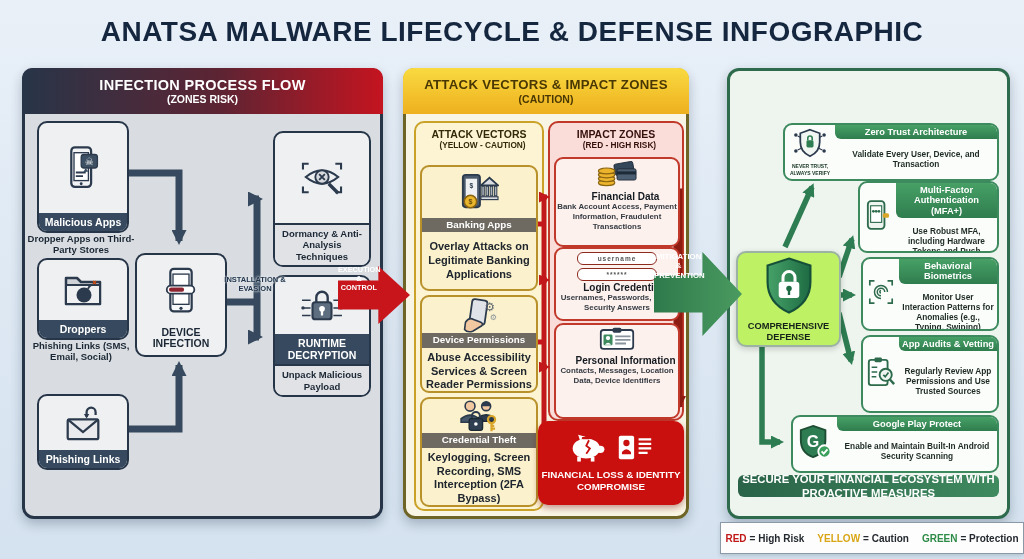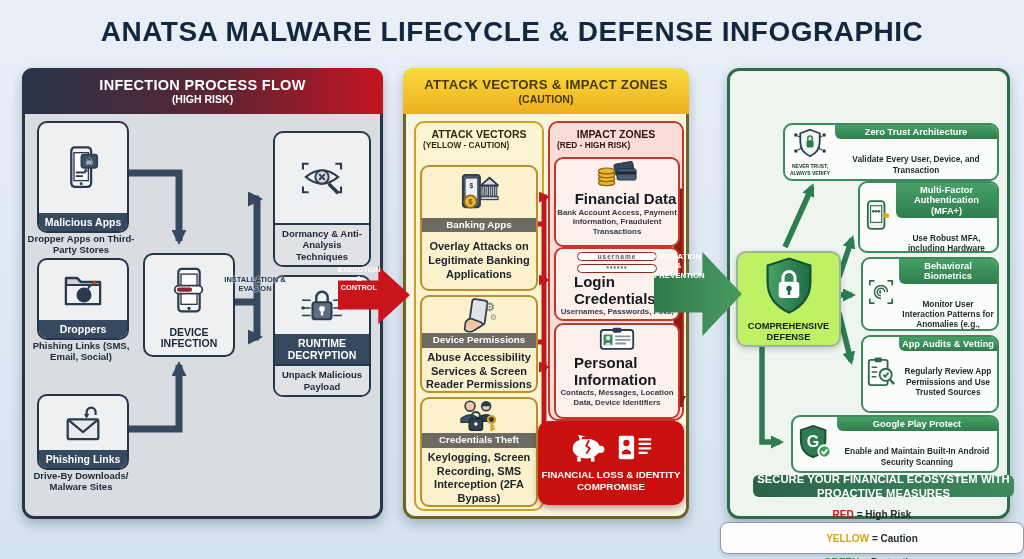--- a/index.html
+++ b/index.html
@@ -38,68 +38,68 @@
   #mit-arrow{left:654px;top:252px;width:88px;height:84px;}
   #mit-arrow .arrow-shape{background:linear-gradient(90deg,#2f7a4b,#4a9a60);clip-path:polygon(0 28%,55% 28%,55% 0,100% 50%,55% 100%,55% 72%,0 72%);}
   #mit-arrow .arrow-label{font-size:7.8px;width:56%;}
   
   #panel-attack{left:403px;top:68px;width:280px;height:445px;background:#f9f5e4;border:3px solid #6e6426;}
   #panel-attack .panel-header{background:linear-gradient(180deg,#f9da40,#eeb01e);color:#4a3804;}
   .col-box{position:absolute;border-radius:10px;}
   #vectors-col{background:#fcf4d3;border:2px solid #c9a227;}
   #impacts-col{background:#fadcd9;border:2px solid #c0392b;}
   .col-title{font-size:10.5px;font-weight:bold;text-align:center;margin-top:6px;line-height:1.1;}
-  .col-sub{font-size:8.3px;font-weight:bold;text-align:left;line-height:1.2;padding-left:7px;}
+  .col-sub{font-size:8.3px;font-weight:bold;text-align:center;line-height:1.2;padding-left:7px;}
   #vectors-col .col-title,#vectors-col .col-sub{color:#33290a;}
   #impacts-col .col-title,#impacts-col .col-sub{color:#36100b;}
   .vcard{position:absolute;background:#fbf2cd;border:2px solid #b9912a;border-radius:9px;display:flex;flex-direction:column;overflow:hidden;}
   .vband{background:#6e6961;color:#fff;font-size:9.8px;font-weight:bold;text-align:center;padding:2px 1px;line-height:1.1;}
   .vcap{font-size:11px;font-weight:bold;color:#20262e;text-align:center;line-height:1.25;padding:3px 2px;flex:1;display:flex;align-items:center;justify-content:center;}
   .icard{position:absolute;background:#fdf1ee;border:2px solid #c0392b;border-radius:9px;display:flex;flex-direction:column;align-items:center;overflow:hidden;padding:2px 1px;}
-  .ititle{font-size:15px;font-weight:bold;color:#141a20;line-height:1.1;padding-left:17px;}
+  .ititle{font-size:10px;font-weight:bold;color:#141a20;line-height:1.1;padding-left:17px;}
   .icap{font-size:7.9px;font-weight:bold;color:#353b42;text-align:center;line-height:1.24;}
   .cred-pill{width:78px;height:11px;border:1.5px solid #8c2a1e;border-radius:6px;background:#fff;
     font-size:6.5px;font-weight:bold;color:#555;display:flex;align-items:center;justify-content:center;margin:1.3px 0;letter-spacing:1px;}
   .outcome{position:absolute;background:#c9100e;border-radius:10px;display:flex;flex-direction:column;align-items:center;justify-content:center;gap:3px;box-shadow:0 3px 6px rgba(120,10,10,.4);}
   .outcome-icons{display:flex;align-items:center;gap:8px;}
   .outcome-label{color:#fff;font-weight:bold;font-size:9.8px;text-align:center;line-height:1.2;}
   
   #panel-defense{left:727px;top:68px;width:277px;height:445px;background:#eef4ee;border:3px solid #2d6b4c;}
   #panel-defense .panel-header{background:linear-gradient(90deg,#2f6e4e,#519467);color:#fff;}
   .dcard{position:absolute;background:#fbfdfb;border:2px solid #3c8a5e;border-radius:9px;display:flex;align-items:stretch;overflow:hidden;}
   .dicon{flex:0 0 42px;display:flex;flex-direction:column;align-items:center;justify-content:center;padding:1px;}
   .dcontent{flex:1;display:flex;flex-direction:column;min-width:0;}
   .dband{background:linear-gradient(180deg,#47a066,#2f7d4e);color:#fff;font-size:9.3px;font-weight:bold;text-align:center;
     padding:2px 2px;line-height:1.12;border-bottom-left-radius:6px;}
-  .dcap{font-size:8.3px;font-weight:bold;color:#1e2b24;text-align:center;line-height:1.22;padding:15px 2px;flex:1;
+  .dcap{font-size:8.3px;font-weight:bold;color:#1e2b24;text-align:center;line-height:1.22;padding:8px 2px;flex:1;
     display:flex;align-items:center;justify-content:center;}
   .badge{font-size:5px;font-weight:bold;color:#173524;text-align:center;line-height:1.3;margin-top:1px;}
   .hub{position:absolute;background:#bef264;border:2px solid #9cb3a3;border-radius:10px;display:flex;flex-direction:column;
     align-items:center;justify-content:center;box-shadow:0 2px 6px rgba(0,0,0,.18);}
   .hub-label{font-size:9.3px;font-weight:bold;color:#16211a;text-align:center;line-height:1.15;margin-top:1px;}
   .banner{position:absolute;background:linear-gradient(90deg,#2a6348,#3f8a5f);color:#fff;font-weight:bold;font-size:11.3px;
     text-align:center;display:flex;align-items:center;justify-content:center;border-radius:6px;line-height:1.25;}
   
   .legend{position:absolute;left:720px;top:522px;width:302px;height:30px;background:#fdfdfd;border:1.5px solid #8b98a6;
-    border-radius:8px;display:flex;align-items:center;justify-content:center;gap:13px;font-size:10px;font-weight:bold;color:#24292f;
-    box-shadow:0 2px 4px rgba(40,60,80,.18);flex-direction:column;}
+    border-radius:0;display:flex;align-items:center;justify-content:center;gap:13px;font-size:10px;font-weight:bold;color:#24292f;
+    box-shadow:0 2px 4px rgba(40,60,80,.18);}
   .legend .w0{color:#c01818;} .legend .w1{color:#d9a514;} .legend .w2{color:#2e8b47;}
   .legend-item{display:flex;gap:3px;}
 </style>
 </head>
 <body>
 
 <div class="stage">
 
   <div class="abs page-title">ANATSA MALWARE LIFECYCLE &amp; DEFENSE INFOGRAPHIC</div>
 
   <div class="panel" id="panel-infection">
     <div class="panel-header">
       <div class="ph-title">INFECTION PROCESS FLOW</div>
-      <div class="ph-sub">(HIGH RISK)</div>
+      <div class="ph-sub">(ZONES RISK)</div>
     </div>
 
     <svg class="conn" width="355" height="445" viewBox="0 0 355 445">
       <defs>
         <marker id="mnavy" markerUnits="userSpaceOnUse" markerWidth="15" markerHeight="15" refX="11" refY="7.5" orient="auto">
           <path d="M0,0 L15,7.5 L0,15 Z" fill="#36495e"></path>
         </marker>
       </defs>
       <g stroke="#36495e" stroke-width="7" fill="none">
         <path d="M100,102 H154 V170" marker-end="url(#mnavy)"></path>
@@ -147,23 +147,22 @@
       <div class="icon-area">
         <svg viewBox="0 0 40 42" width="36" height="38">
           <path d="M24,14 v-5 a5,5 0 0 1 10,0 v3" fill="none" stroke="#2c3a4d" stroke-width="2.5"></path>
           <path d="M24,16 l-3,-5 h6 z" fill="#2c3a4d"></path>
           <rect x="3" y="17" width="34" height="22" rx="2" fill="#e8eaed" stroke="#2c3a4d" stroke-width="2.5"></rect>
           <path d="M3,17 L20,31 L37,17" fill="none" stroke="#2c3a4d" stroke-width="2.5"></path>
         </svg>
       </div>
       <div class="band">Phishing Links</div>
     </div>
-    <div class="srccap" style="left:2px;top:399px;width:108px">Drive-By Downloads/ Malware Sites</div>
-
-    <div class="devbox" style="left:118px;top:182px;width:88px;height:100px">
+
+    <div class="devbox" style="left:110px;top:182px;width:88px;height:100px">
       <div class="icon-area">
         <svg viewBox="0 0 36 54" width="32" height="50">
           <rect x="6" y="2" width="24" height="48" rx="4" fill="#f7f8f9" stroke="#2c3a4d" stroke-width="2.5"></rect>
           <rect x="9" y="8" width="18" height="34" fill="#fff" stroke="#2c3a4d" stroke-width="1.5"></rect>
           <circle cx="18" cy="46.5" r="1.8" fill="#2c3a4d"></circle>
           <rect x="2" y="21" width="31" height="9" rx="4.5" fill="#fff" stroke="#2c3a4d" stroke-width="2"></rect>
           <rect x="4.5" y="23.2" width="17" height="4.6" rx="2.3" fill="#8e2430"></rect>
         </svg>
       </div>
       <div class="devlabel">DEVICE INFECTION</div>
@@ -286,21 +285,21 @@
           <circle cx="31" cy="8" r="5" fill="#f2c8a0" stroke="#2c3a4d" stroke-width="1.8"></circle>
           <path d="M31,3 a5,5 0 0 1 5,5 l-10,0 a5,5 0 0 1 5,-5" fill="#2c3a4d"></path>
           <path d="M22,21 q9,-7 18,0 v4 h-18 z" fill="#2c3a4d" stroke="#1c2833" stroke-width="1.5"></path>
           <path d="M15,22 v-3 a4.5,4.5 0 0 1 9,0 v3" fill="none" stroke="#2c3a4d" stroke-width="2.2"></path>
           <rect x="12" y="22" width="15" height="13" rx="2.5" fill="#2f3f51" stroke="#1c2833" stroke-width="1.5"></rect>
           <circle cx="19.5" cy="28" r="2" fill="#fff"></circle>
           <circle cx="37" cy="23" r="4" fill="none" stroke="#d9a62a" stroke-width="2.5"></circle>
           <path d="M37,27 v9 m0,-3 h4 m-4,-3 h3" stroke="#d9a62a" stroke-width="2.5" fill="none"></path>
         </svg>
       </div>
-      <div class="vband">Credentials Theft</div>
+      <div class="vband">Credential Theft</div>
       <div class="vcap">Keylogging, Screen Recording, SMS Interception (2FA Bypass)</div>
     </div>
 
     <div class="icard" style="left:148px;top:86px;width:120px;height:82px">
       <div>
         <svg viewBox="0 0 46 30" width="42" height="26">
           <rect x="20" y="2" width="22" height="13" rx="2" fill="#34465a" stroke="#1d2a38" transform="rotate(-10 31 8)"></rect>
           <rect x="23" y="9" width="22" height="13" rx="2" fill="#4c5e71" stroke="#1d2a38"></rect>
           <rect x="23" y="12" width="22" height="3.5" fill="#1d2a38"></rect>
           <ellipse cx="11" cy="25" rx="9.5" ry="3.4" fill="#ecb32c" stroke="#8a6410" stroke-width="1.3"></ellipse>
@@ -491,21 +490,21 @@
           <path d="M32,3 L57,11 V30 C57,48 46,59.5 32,66 C18,59.5 7,48 7,30 V11 Z" fill="url(#shg)" stroke="#16503a" stroke-width="2.5"></path>
           <path d="M25,30 v-5 a7,7 0 0 1 14,0 v5" fill="none" stroke="#fff" stroke-width="3.5"></path>
           <rect x="20" y="30" width="24" height="19" rx="3.5" fill="#fff"></rect>
           <circle cx="32" cy="38" r="3.2" fill="#1e6b43"></circle>
           <rect x="30.6" y="39" width="2.8" height="6.5" fill="#1e6b43"></rect>
         </svg>
       </span>
       <div class="hub-label">COMPREHENSIVE DEFENSE</div>
     </div>
 
-    <div class="banner" style="left:23px;top:404px;width:261px;height:22px">SECURE YOUR FINANCIAL ECOSYSTEM WITH PROACTIVE MEASURES</div>
+    <div class="banner" style="left:8px;top:404px;width:261px;height:22px">SECURE YOUR FINANCIAL ECOSYSTEM WITH PROACTIVE MEASURES</div>
   </div>
 
   <div class="legend">
     <span class="legend-item">
       <span class="w0">RED</span>
       <span>= High Risk</span>
     </span>
     <span class="legend-item">
       <span class="w1">YELLOW</span>
       <span>= Caution</span>

